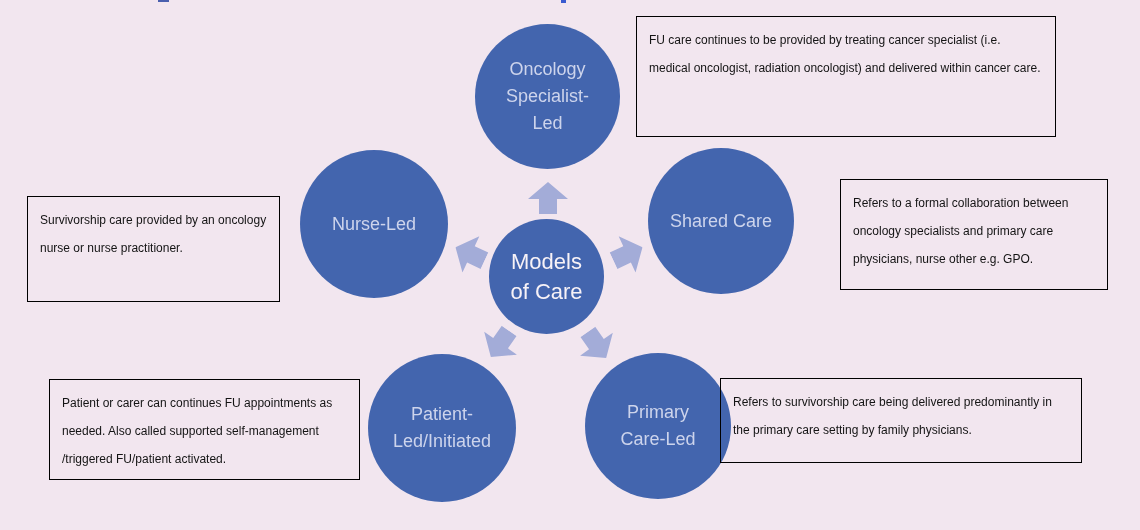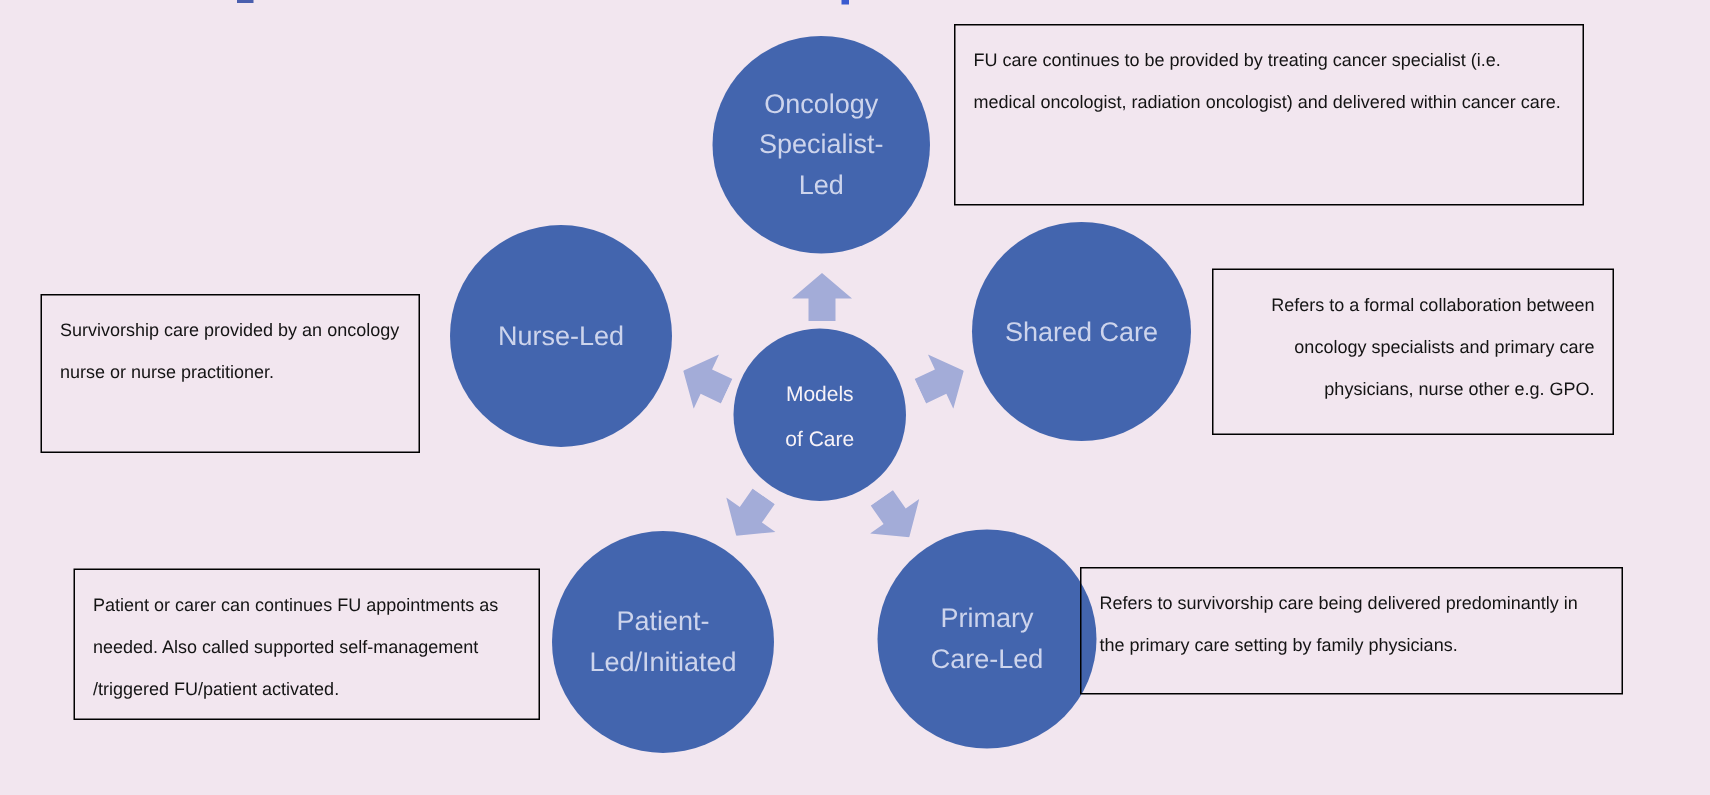--- a/index.html
+++ b/index.html
@@ -21,21 +21,21 @@
     text-align: center;
   }
   .circle .label {
     color: var(--circle-label, #cdd4ec);
     font-size: 18px;
     line-height: 27px;
     white-space: pre-line;
   }
   .circle.center-circle .label {
     color: var(--center-label, #f7f2f7);
-    font-size: 14px;
+    font-size: 22px;
     line-height: 30px;
   }
   .desc-box {
     position: absolute;
     border: 1.5px solid var(--box-border, #000);
     box-sizing: border-box;
     padding: 9px 12px;
     color: var(--box-text, #141414);
     font-size: 12px;
     line-height: 28px;
@@ -113,21 +113,21 @@
   </div>
 
   <div class="desc-box" style="left:636px; top:16px; width:420px; height:121px;">
     <span>FU care continues to be provided by treating cancer specialist (i.e. medical oncologist, radiation oncologist) and delivered within cancer care.</span>
   </div>
 
   <div class="desc-box" style="left:27px; top:196px; width:253px; height:106px;">
     <span>Survivorship care provided by an oncology nurse or nurse practitioner.</span>
   </div>
 
-  <div class="desc-box" style="left:808px; top:179px; width:268px; height:111px;text-align:right;">
+  <div class="desc-box" style="left:840px; top:179px; width:268px; height:111px;">
     <span>Refers to a formal collaboration between oncology specialists and primary care physicians, nurse other e.g. GPO.</span>
   </div>
 
   <div class="desc-box" style="left:49px; top:379px; width:311px; height:101px;">
     <span>Patient or carer can continues FU appointments as needed. Also called supported self-management /triggered FU/patient activated.</span>
   </div>
 
   <div class="desc-box" style="left:720px; top:378px; width:362px; height:85px;">
     <span>Refers to survivorship care being delivered predominantly in the primary care setting by family physicians.</span>
   </div>

